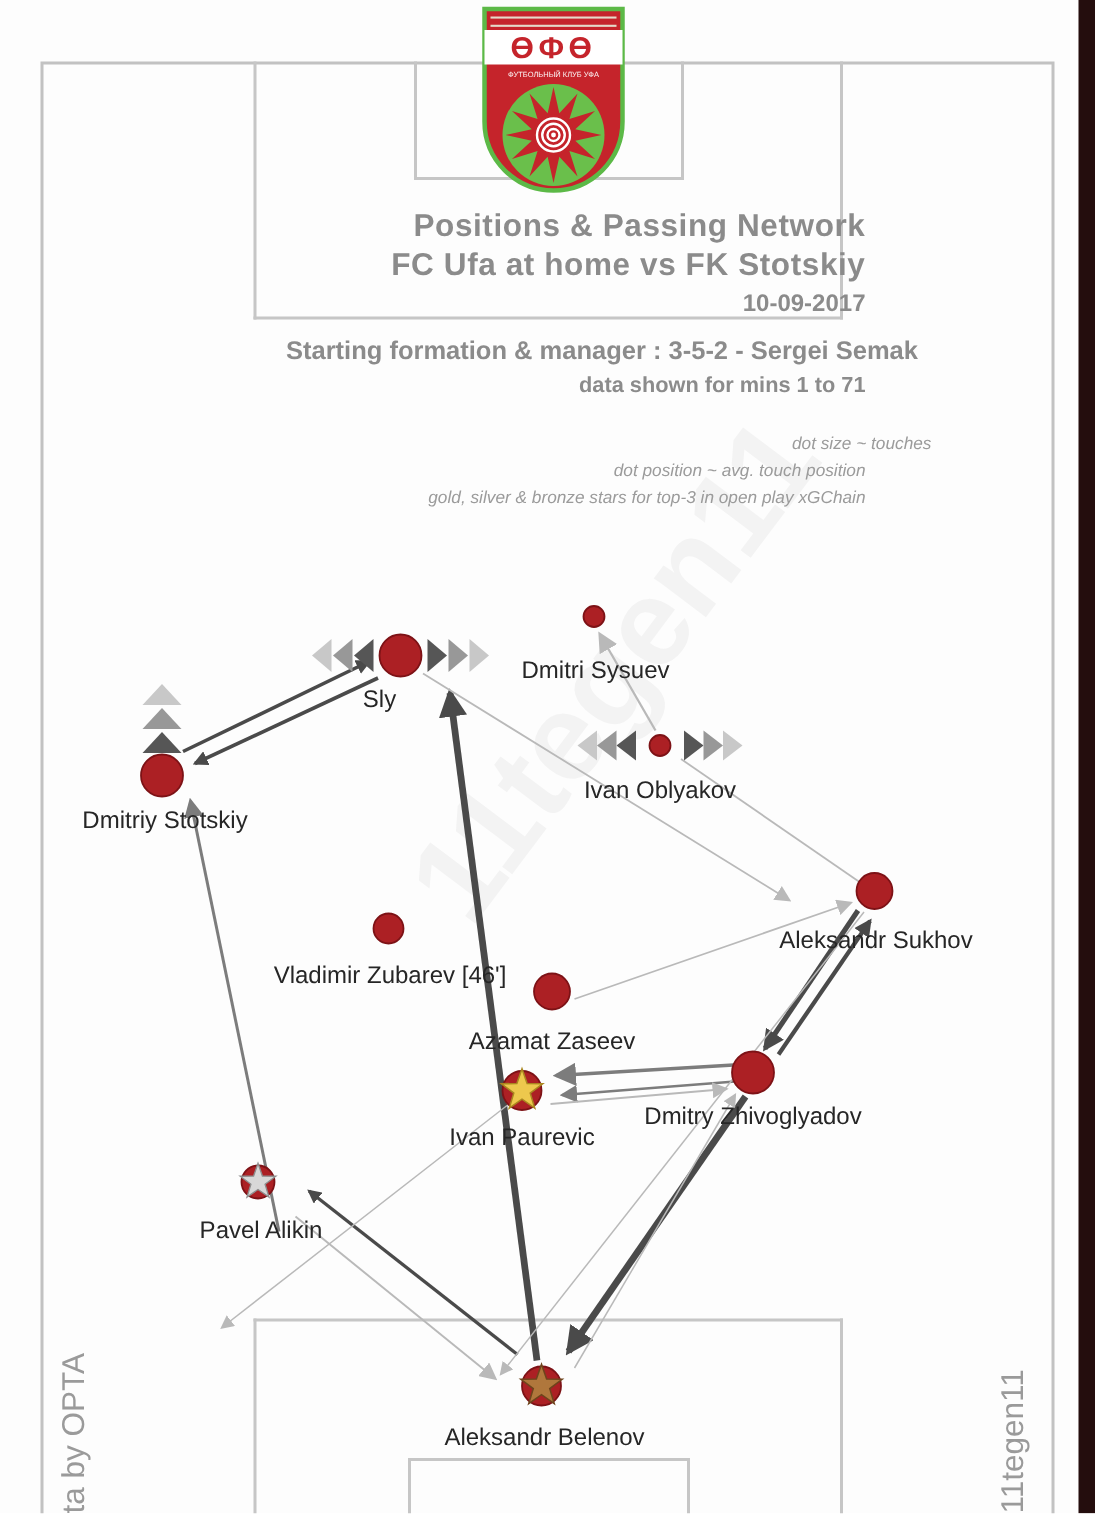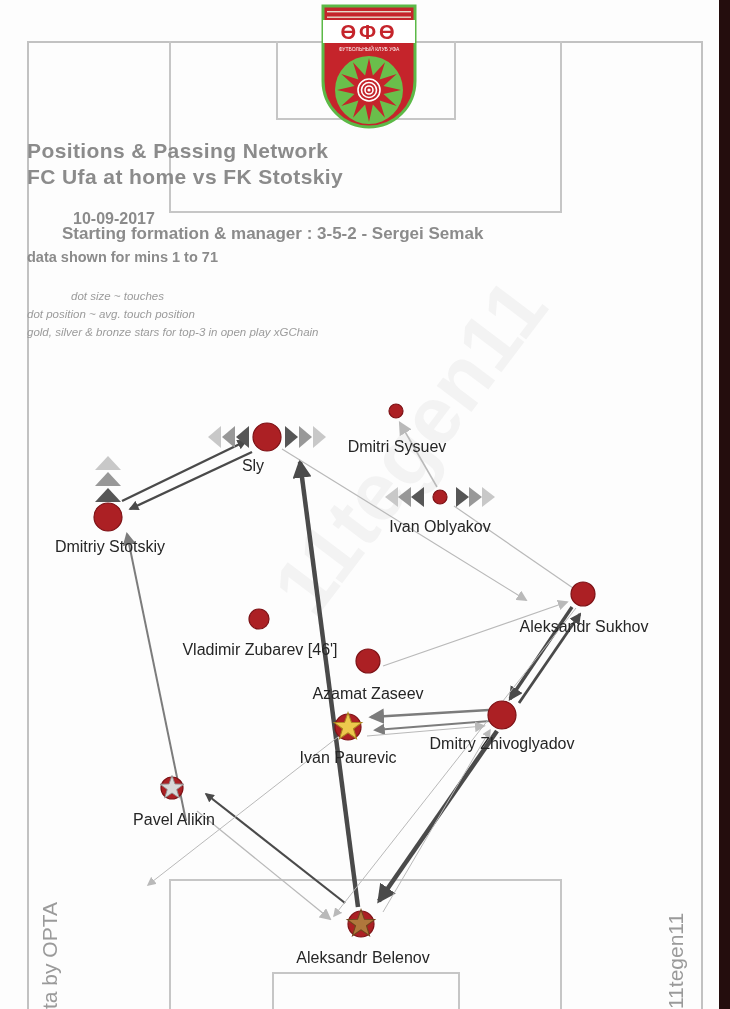--- a/index.html
+++ b/index.html
@@ -8,21 +8,21 @@
   .abs{position:absolute;}
   
   .page-frame{left:27px;top:41px;width:672px;height:980px;border:2px solid #c2c2c2;}
   .box{border:2px solid #c6c6c6;background:transparent;}
   .box-pen-top{left:169px;top:41px;width:389px;height:170px;border-top:none;}
   .box-goal-top{left:276px;top:41px;width:176px;height:77px;border-top:none;}
   .box-pen-bot{left:169px;top:879px;width:389px;height:141px;border-bottom:none;}
   .box-goal-bot{left:272px;top:972px;width:184px;height:48px;border-bottom:none;}
   .edge-strip{left:719px;top:0;width:11px;height:1009px;background:#240d0d;}
   
-  .hline{left:27px;width:550px;text-align:left;color:#8b8b8b;}
+  .hline{left:27px;width:550px;text-align:right;color:#8b8b8b;}
   .t-big{font-size:21px;font-weight:bold;letter-spacing:.4px;}
   .t-date{font-size:16px;font-weight:bold;}
   .t-form{font-size:17px;font-weight:bold;}
   .t-range{font-size:14.5px;font-weight:bold;}
   .t-lines{font-size:14px;font-weight:bold;font-style:italic;color:#4f4f4f;}
   .t-note{font-size:11.5px;font-style:italic;color:#9b9b9b;}
   .watermark{left:60px;top:400px;width:700px;text-align:center;font-size:82px;font-weight:bold;
              color:rgba(110,110,110,0.07);transform:rotate(-53deg);transform-origin:center;}
   .vcredit{color:#9a9a9a;font-size:21px;white-space:nowrap;transform:rotate(-90deg);
            transform-origin:top left;}
@@ -114,21 +114,21 @@
         <polygon points="0,-14 3.3,-4.5 13.3,-4.3 5.3,1.7 8.2,11.3 0,5.6 -8.2,11.3 -5.3,1.7 -13.3,-4.3 -3.3,-4.5" fill="#d8d8d8" stroke="#8d8d8d" stroke-width="1" transform="translate(172,788) scale(0.8928571428571429)"></polygon>
         <text x="174" y="825" text-anchor="middle" font-size="16" fill="#262626">Pavel Alikin</text>
         <circle cx="361" cy="924" r="13" fill="#ac2024" stroke="#7d1216" stroke-width="1.2"></circle>
         <polygon points="0,-14 3.3,-4.5 13.3,-4.3 5.3,1.7 8.2,11.3 0,5.6 -8.2,11.3 -5.3,1.7 -13.3,-4.3 -3.3,-4.5" fill="#b0773c" stroke="#6e441c" stroke-width="1" transform="translate(361,924) scale(1.0357142857142858)"></polygon>
         <text x="363" y="963" text-anchor="middle" font-size="16" fill="#262626">Aleksandr Belenov</text>
       </g>
   </svg>
 
   <div class="abs hline t-big" style="top:139px;">Positions &amp; Passing Network</div>
   <div class="abs hline t-big" style="top:165px;">FC Ufa at home vs FK Stotskiy</div>
-  <div class="abs hline t-date" style="top:210px;margin-left:46px;">10-09-2017</div>
+  <div class="abs hline t-date" style="top:194px;">10-09-2017</div>
   <div class="abs hline t-form" style="top:224px;padding-left:35px;">Starting formation &amp; manager : 3-5-2 - Sergei Semak</div>
   <div class="abs hline t-range" style="top:249px;">data shown for mins 1 to 71</div>
   <div class="abs hline t-note" style="top:290px;padding-left:44px;">dot size ~ touches</div>
   <div class="abs hline t-note" style="top:308px;">dot position ~ avg. touch position</div>
   <div class="abs hline t-note" style="top:326px;">gold, silver &amp; bronze stars for top-3 in open play xGChain</div>
 
   <div class="abs logo-wrap">
     <svg width="104" height="134" viewBox="0 0 104 134">
       <path d="M6,3 H98 V78 A46,46 0 0 1 6,78 Z" fill="#c5242b" stroke="#5cb947" stroke-width="3"></path>
       <rect x="10" y="8" width="84" height="1.4" fill="#eafae6" opacity="0.85"></rect>

